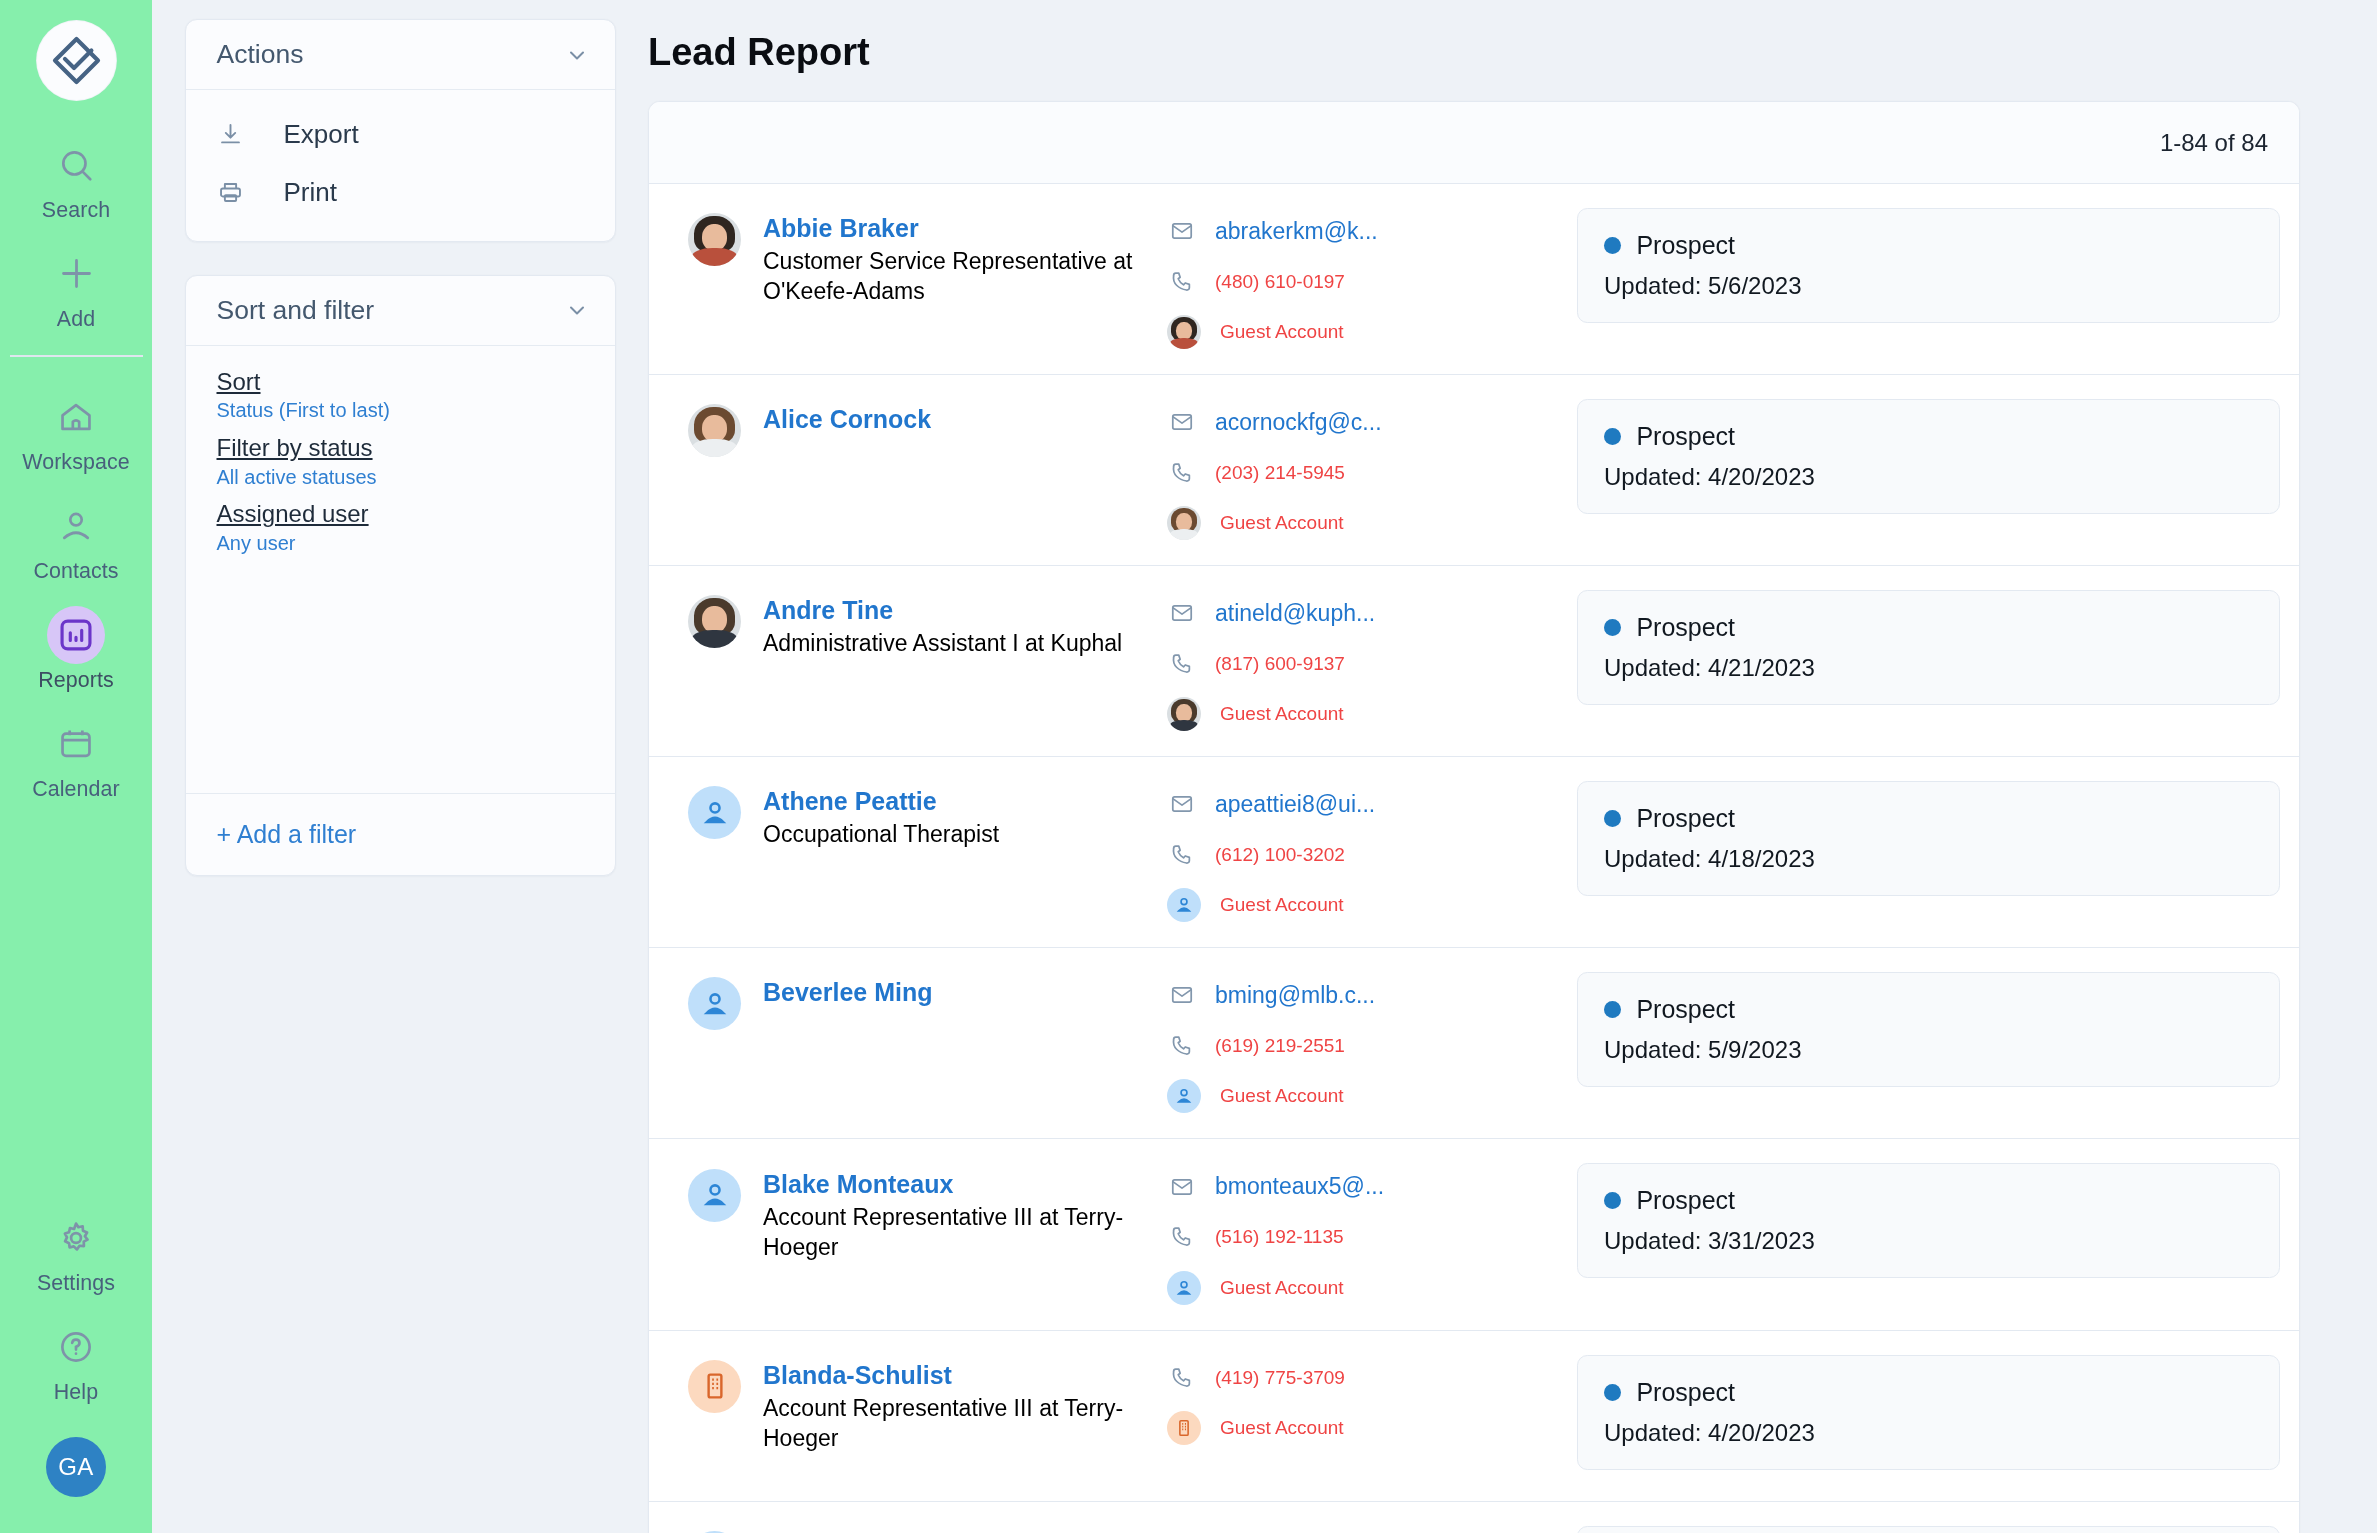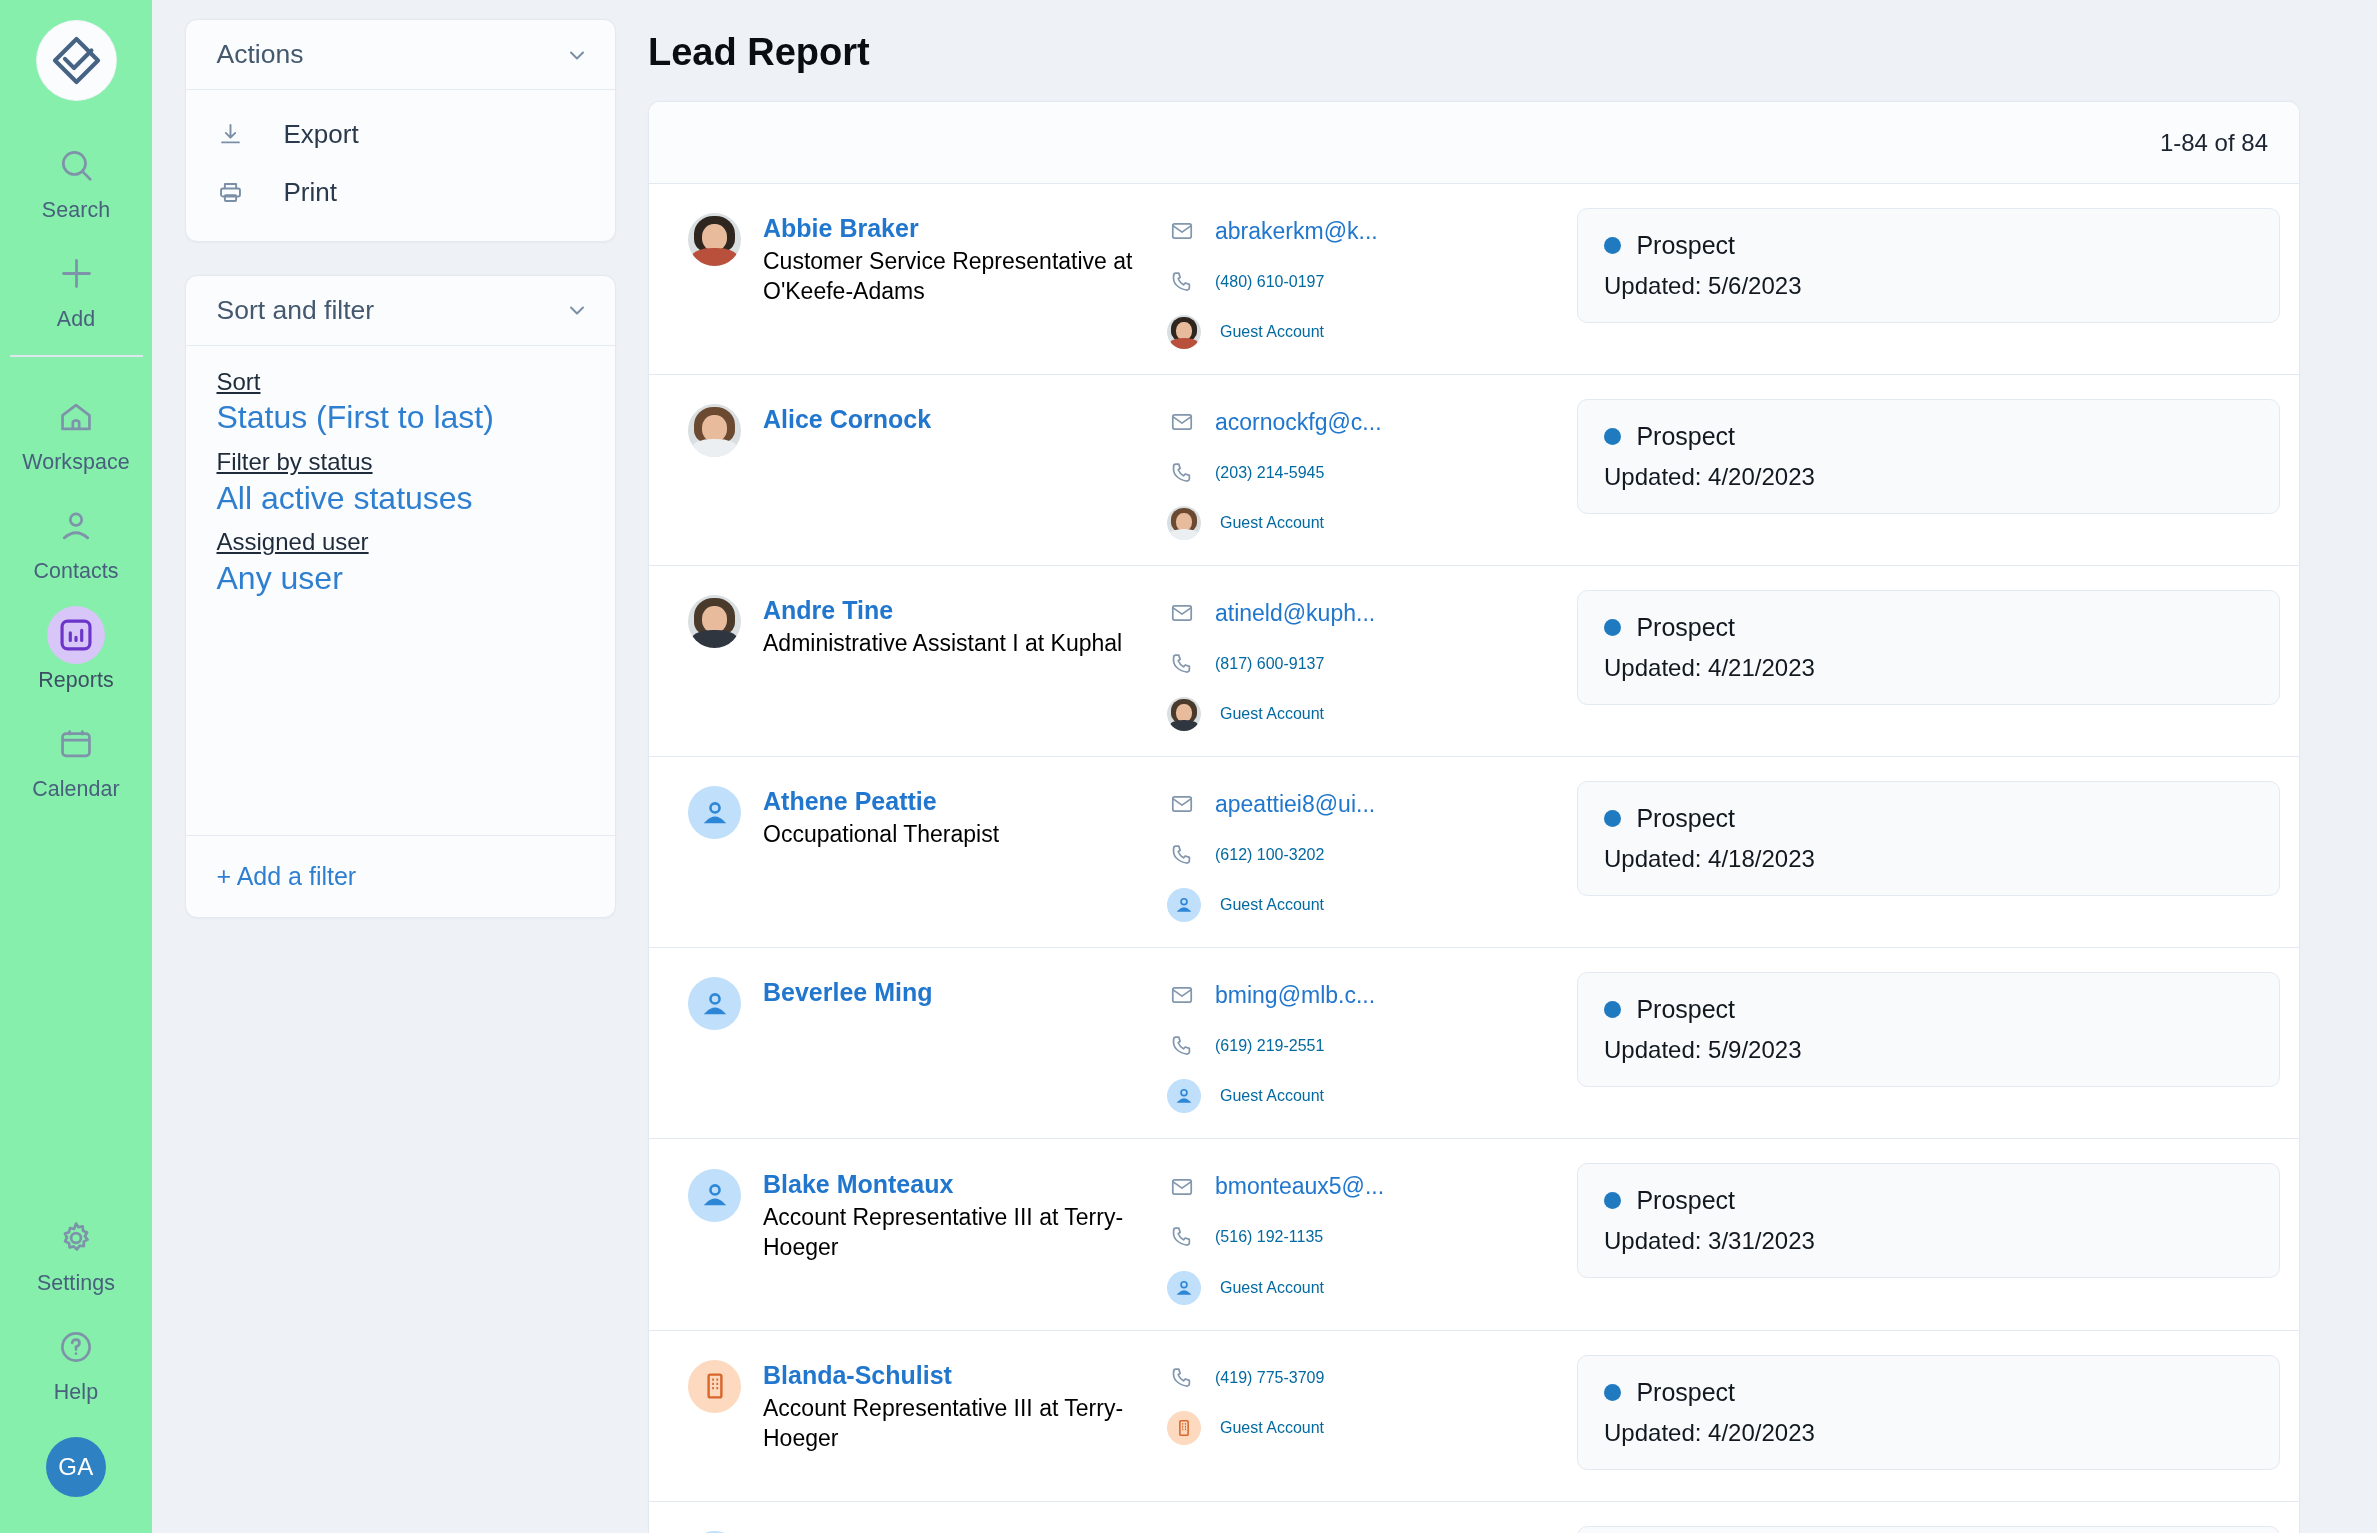--- a/index.html
+++ b/index.html
@@ -135,21 +135,21 @@
   .action-row .lbl { font-size: 26px; color: #2a3a4c; }
 
   .filter-section { padding: 6.8px 31px 5.1px; }
   .filter-label {
     font-size: 24px;
     color: #1e2b3a;
     margin-bottom: 3.4px;
     text-decoration: underline;
   }
   .filter-value {
-    font-size: 32px;
+    font-size: 20px;
     color: #2f7fd1;
     cursor: pointer;
     margin-bottom: 29px;
     display: inline-block;
   }
   .filter-value:last-child { margin-bottom: 0; }
 
   .filter-pad { height: 214px; }
 
   .add-filter {
@@ -262,22 +262,22 @@
     display: flex; align-items: center; justify-content: center;
   }
   .c-av.ph-blue { background: #bfdffa; }
   .c-av.ph-orange { background: #fcd9bf; }
   .c-link {
     font-size: 23px;
     color: #2176cd;
     cursor: pointer;
   }
   .c-text {
-    font-size: 16px;
-    color: #0369a1;
+    font-size: 19px;
+    color: #ef4444;
   }
 
   .col-status { flex: 1 1 auto; min-width: 0; }
   .status-box {
     background: #f8fafc;
     border: 0.9px solid #e3e9f1;
     border-radius: 10.3px;
     padding: 22px 26px;
   }
   .status-top {

